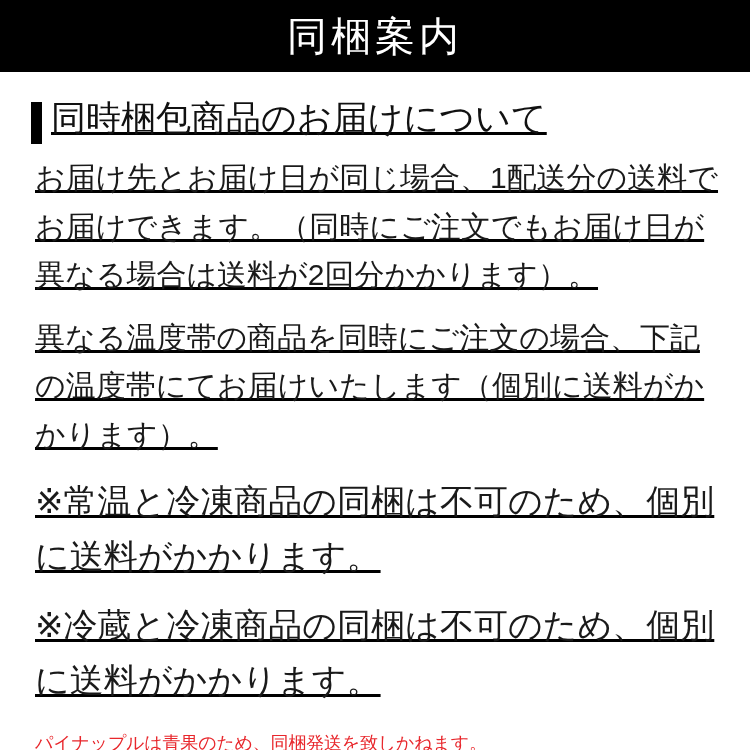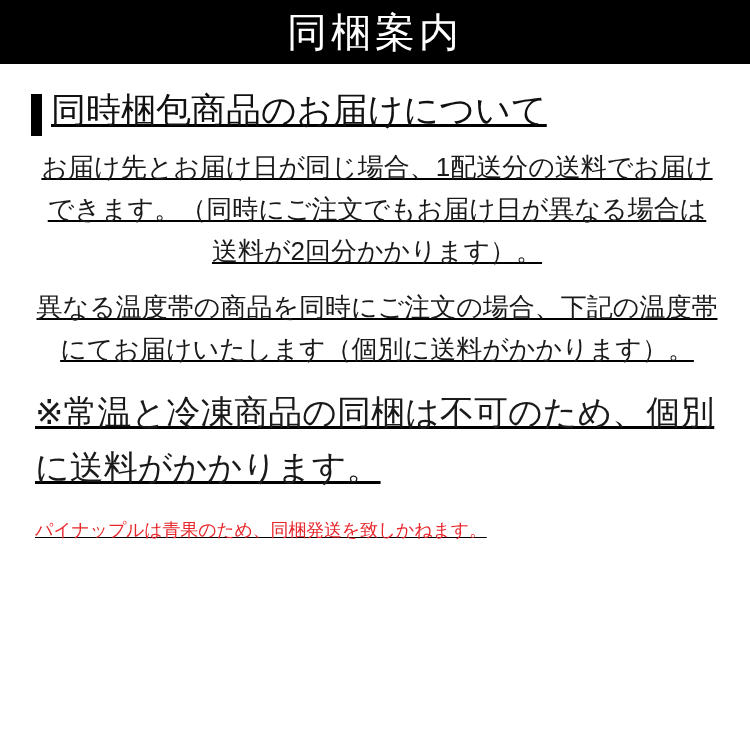--- a/index.html
+++ b/index.html
@@ -16,21 +16,21 @@
   .page {
     position: relative;
     width: 750px;
     height: 750px;
     background: #ffffff;
     box-sizing: border-box;
   }
   
   .header-bar {
     width: 100%;
-    height: 64px;
+    height: 72px;
     background: #000000;
     display: flex;
     align-items: center;
     justify-content: center;
     box-sizing: border-box;
   }
   .header-title {
     color: #ffffff;
     font-size: 40px;
     line-height: 1;
@@ -60,26 +60,25 @@
     flex: 0 0 auto;
   }
   .heading-text {
     font-size: 35px;
     line-height: 1.25;
     color: #111111;
     letter-spacing: 0px;
     white-space: nowrap;
   }
   .para {
-    font-size: 26px;
+    font-size: 30px;
     line-height: 1.62;
     color: #1a1a1a;
     margin: 0 0 6px 4px;
     letter-spacing: 0px;
-    text-align: center;
   }
   .para.spaced {
     margin-top: 14px;
   }
   .note {
     font-size: 34px;
     line-height: 1.62;
     color: #1a1a1a;
     margin: 14px 0 0 4px;
   }
@@ -107,18 +106,19 @@
       <span class="heading-marker"></span>
       <span class="heading-text">同時梱包商品のお届けについて</span>
     </div>
 
     <p class="para">お届け先とお届け日が同じ場合、1配送分の送料でお届けできます。（同時にご注文でもお届け日が異なる場合は送料が2回分かかります）。</p>
 
     <p class="para spaced">異なる温度帯の商品を同時にご注文の場合、下記の温度帯にてお届けいたします（個別に送料がかかります）。</p>
 
     <p class="note">※常温と冷凍商品の同梱は不可のため、個別に送料がかかります。</p>
 
+    <p class="note">※冷蔵と冷凍商品の同梱は不可のため、個別に送料がかかります。</p>
 
     <p class="alert">パイナップルは青果のため、同梱発送を致しかねます。</p>
 
   </div>
 
 </div>
 
 </body></html>

